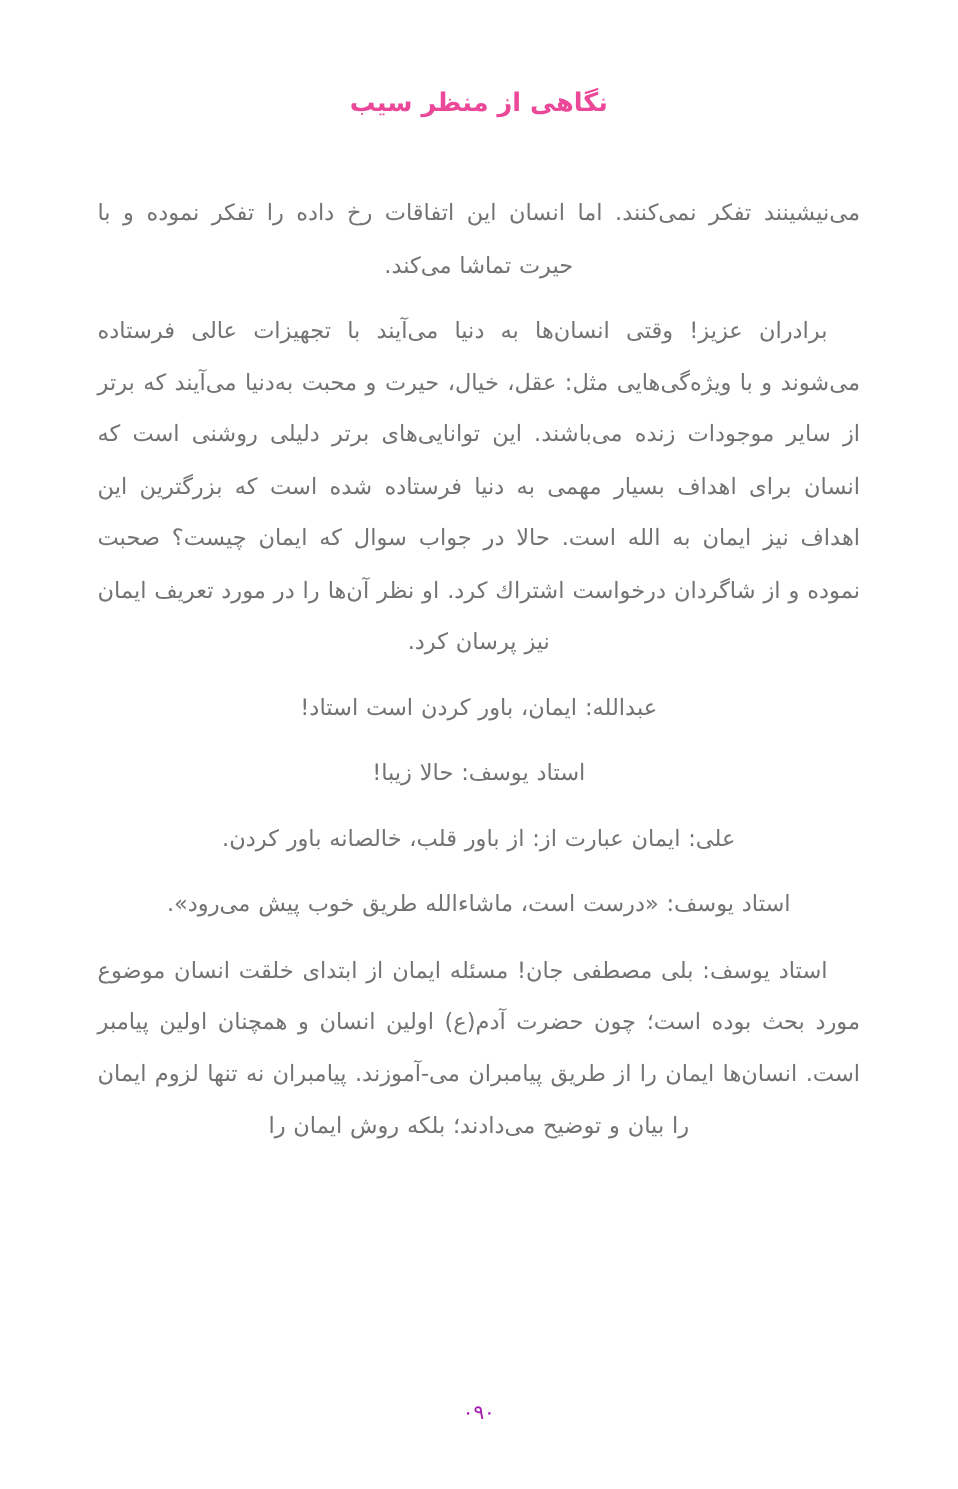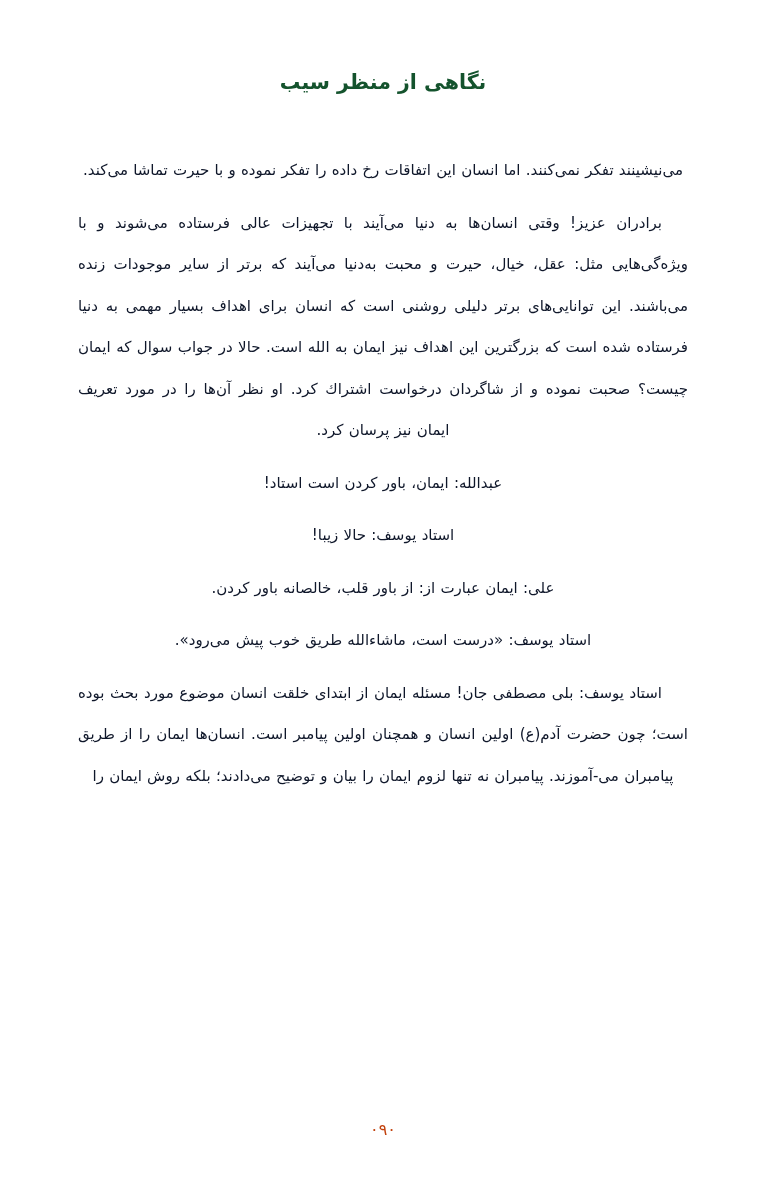--- a/index.html
+++ b/index.html
@@ -23,45 +23,45 @@
 
   
   .running-head {
     position: absolute;
     top: 70px;
     left: 0;
     right: 0;
     text-align: center;
     font-size: 20.5px;
     font-weight: bold;
-    color: #14532d;
+    color: #ec4899;
     letter-spacing: 0.4px;
     direction: rtl;
     white-space: nowrap;
   }
 
   
   .content {
     position: absolute;
     top: 150px;
     right: 78px;
     left: 78px;
     direction: rtl;
     color: #111111;
   }
 
   p.para {
     margin: 0 0 11px 0;
-    font-size: 15px;
+    font-size: 18px;
     line-height: 41.5px;
     text-align: justify;
     text-justify: inter-word;
     text-align-last: center;
     direction: rtl;
-    color: #0f172a;
+    color: #737373;
     word-spacing: 0.5px;
   }
 
   
   p.para.block {
     text-indent: 26px;
     text-align-last: center;
   }
 
   p.para.block-noindent {
@@ -78,21 +78,21 @@
   }
 
   
   .folio {
     position: absolute;
     bottom: 52px;
     left: 0;
     right: 0;
     text-align: center;
     font-size: 16px;
-    color: #c2410c;
+    color: #a21caf;
     letter-spacing: 4px;
     direction: rtl;
   }
 </style>
 </head>
 <body>
 
 <div class="page">
 
   <div class="running-head">نگاهی از منظر سیب</div>

